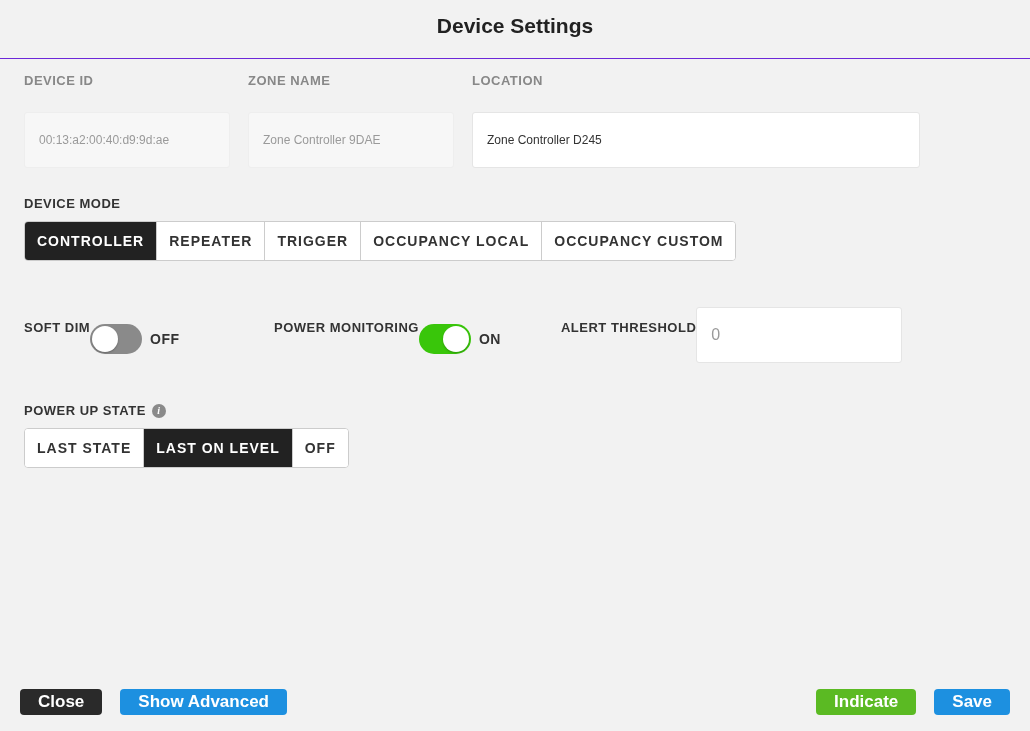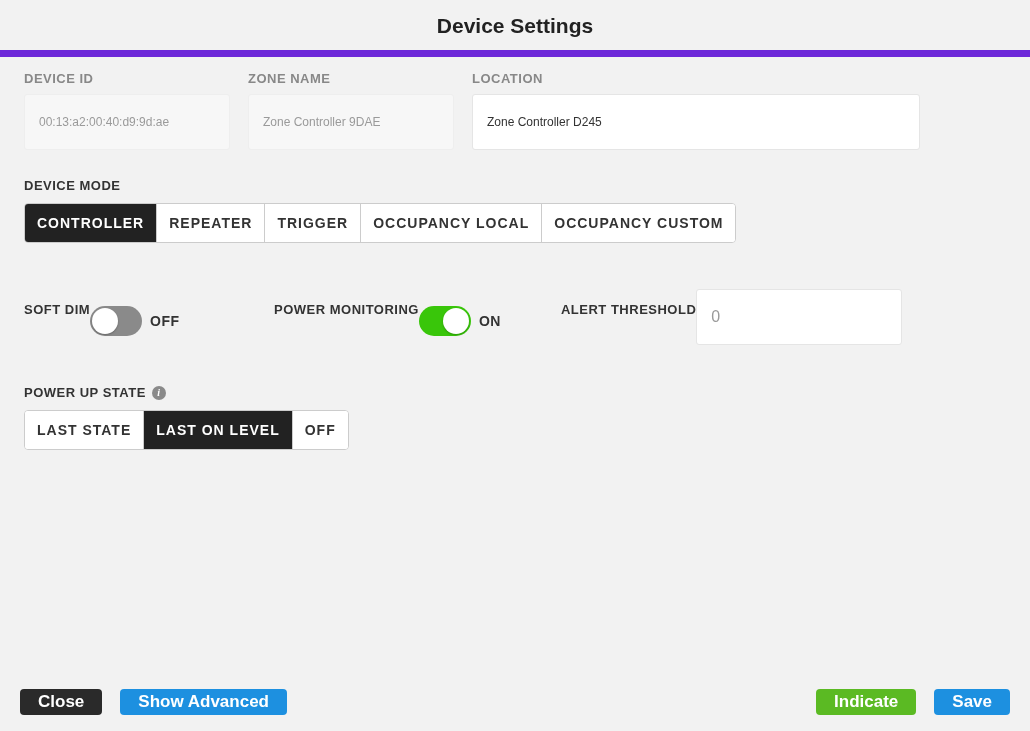--- a/index.html
+++ b/index.html
@@ -1,22 +1,22 @@
 <!DOCTYPE html>
 <html><head>
 <meta charset="utf-8">
 <style>
   * { box-sizing: border-box; margin: 0; padding: 0; }
   html, body { width: 1030px; height: 731px; font-family: "Helvetica Neue", Helvetica, Arial, sans-serif; background: #f2f2f2; color: #333; }
   .window { width: 1030px; height: 731px; display: flex; flex-direction: column; }
-  .title-bar { text-align: center; padding: 14px 0 12px; border-bottom: 7px solid #6d28d9; }
+  .title-bar { text-align: center; padding: 14px 0 20px; border-bottom: 1px solid #6d28d9; }
   .title-bar h1 { font-size: 21px; font-weight: 700; color: #222; }
   .content { flex: 1; padding: 14px 24px 0 24px; overflow: hidden; }
   .row { display: flex; gap: 18px; margin-bottom: 28px; flex-wrap: wrap; }
-  .field { display: flex; flex-direction: column; }
+  .field { display: flex; flex-direction: column; gap: 16px; }
   .field-label { font-size: 13px; font-weight: 700; letter-spacing: 0.5px; color: #888; margin-bottom: 8px; }
   .text-input {
     height: 56px; border: 1px solid #e5e5e5; background: #fff; border-radius: 3px;
     padding: 0 14px; font-size: 12px; color: #333;
   }
   .text-input.readonly { background: #f7f7f7; color: #9a9a9a; border: 1px solid #eee; }
   .text-input::placeholder { color: #9a9a9a; }
   .w-small { width: 206px; }
   .w-med { width: 206px; }
   .w-large { width: 448px; }

